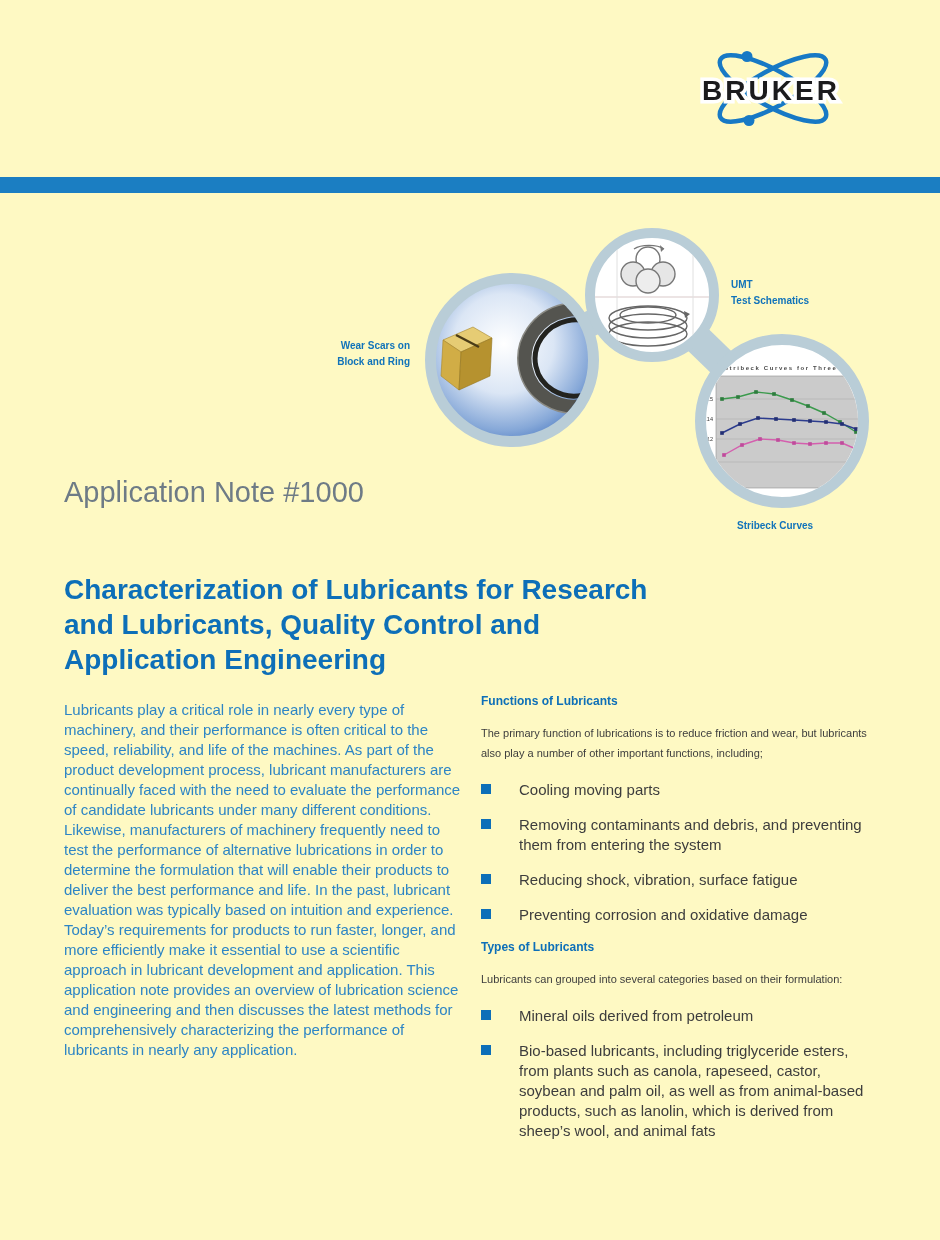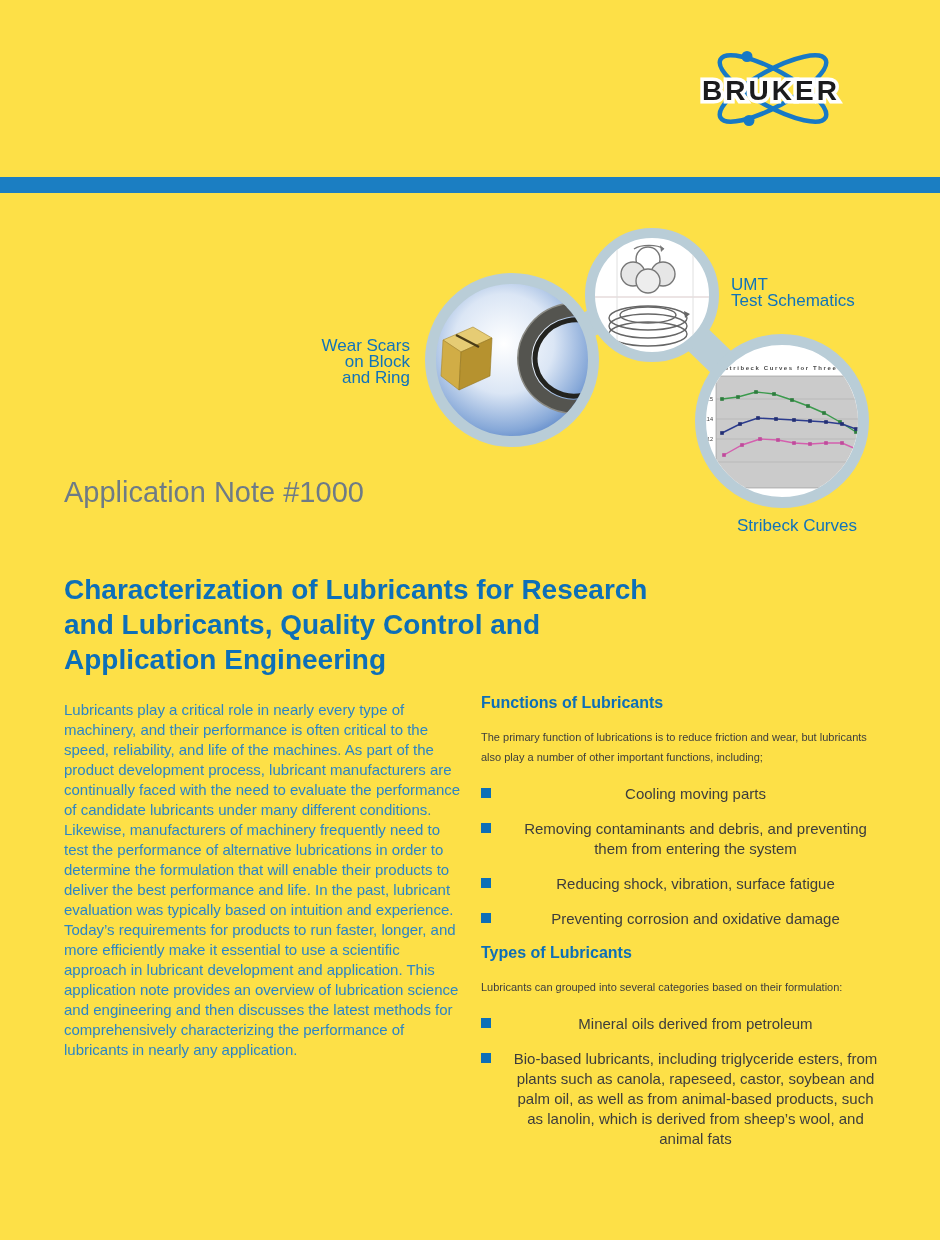--- a/index.html
+++ b/index.html
@@ -1,43 +1,43 @@
 <!DOCTYPE html>
 <html><head>
 <meta charset="utf-8">
 <style>
   html,body { margin:0; padding:0; background:#ffffff; }
   .page {
-    position:relative; width:940px; height:1240px; background:#fde047;
+    position:relative; width:940px; height:1240px; background:#fef9c3;
     font-family:"Liberation Sans", sans-serif; overflow:hidden;
   }
   
   .band { position:absolute; left:0; top:177px; width:940px; height:16px; }
   .logo { position:absolute; left:685px; top:35px; }
   
-  .hero-label { position:absolute; color:#1173ba; font-size:17px; font-weight:normal; line-height:16px; }
+  .hero-label { position:absolute; color:#1173ba; font-size:10px; font-weight:bold; line-height:16px; }
   .label-wear { left:314px; top:338px; width:96px; text-align:right; }
   .label-umt { left:731px; top:277px; width:130px; text-align:left; }
   .label-stribeck { left:729px; top:518px; width:140px; text-align:left;margin-left:8px; }
   
   .app-note { position:absolute; left:64px; top:476px; font-size:29px; color:#6e7b86; font-weight:normal; }
   .main-title { position:absolute; left:64px; top:543px; width:660px; font-size:28px; line-height:35px; font-weight:bold; color:#0d6fb8;margin-top:29px; }
   
   .col-left {
     position:absolute; left:64px; top:700px; width:400px;
     color:#2d85c5; font-size:15px; line-height:20px;
   }
   .col-right { position:absolute; left:481px; top:694px; width:400px; }
-  .col-right h3 { margin:0 0 15px 0; font-size:16px; color:#0d6fb8; font-weight:bold; }
+  .col-right h3 { margin:0 0 15px 0; font-size:12px; color:#0d6fb8; font-weight:bold; }
   .col-right h3.second { margin-top:6px; }
   .col-right p { margin:0 0 17px 0; color:#3d3d3d; font-size:11px; line-height:20px; }
   .bullets { list-style:none; margin:0 0 0 0; padding:0; }
   .bullets li {
-    position:relative; padding-left:29px; margin:0 0 15px 0;
-    color:#3d3d3d; font-size:15px; line-height:20px;text-align:center;
+    position:relative; padding-left:38px; margin:0 0 15px 0;
+    color:#3d3d3d; font-size:15px; line-height:20px;
   }
   .bullets li .sq {
     position:absolute; left:0; top:4px; width:10px; height:10px; background:#0d6fb8;
   }
 </style>
 </head>
 <body>
 
 <div class="page">
 

